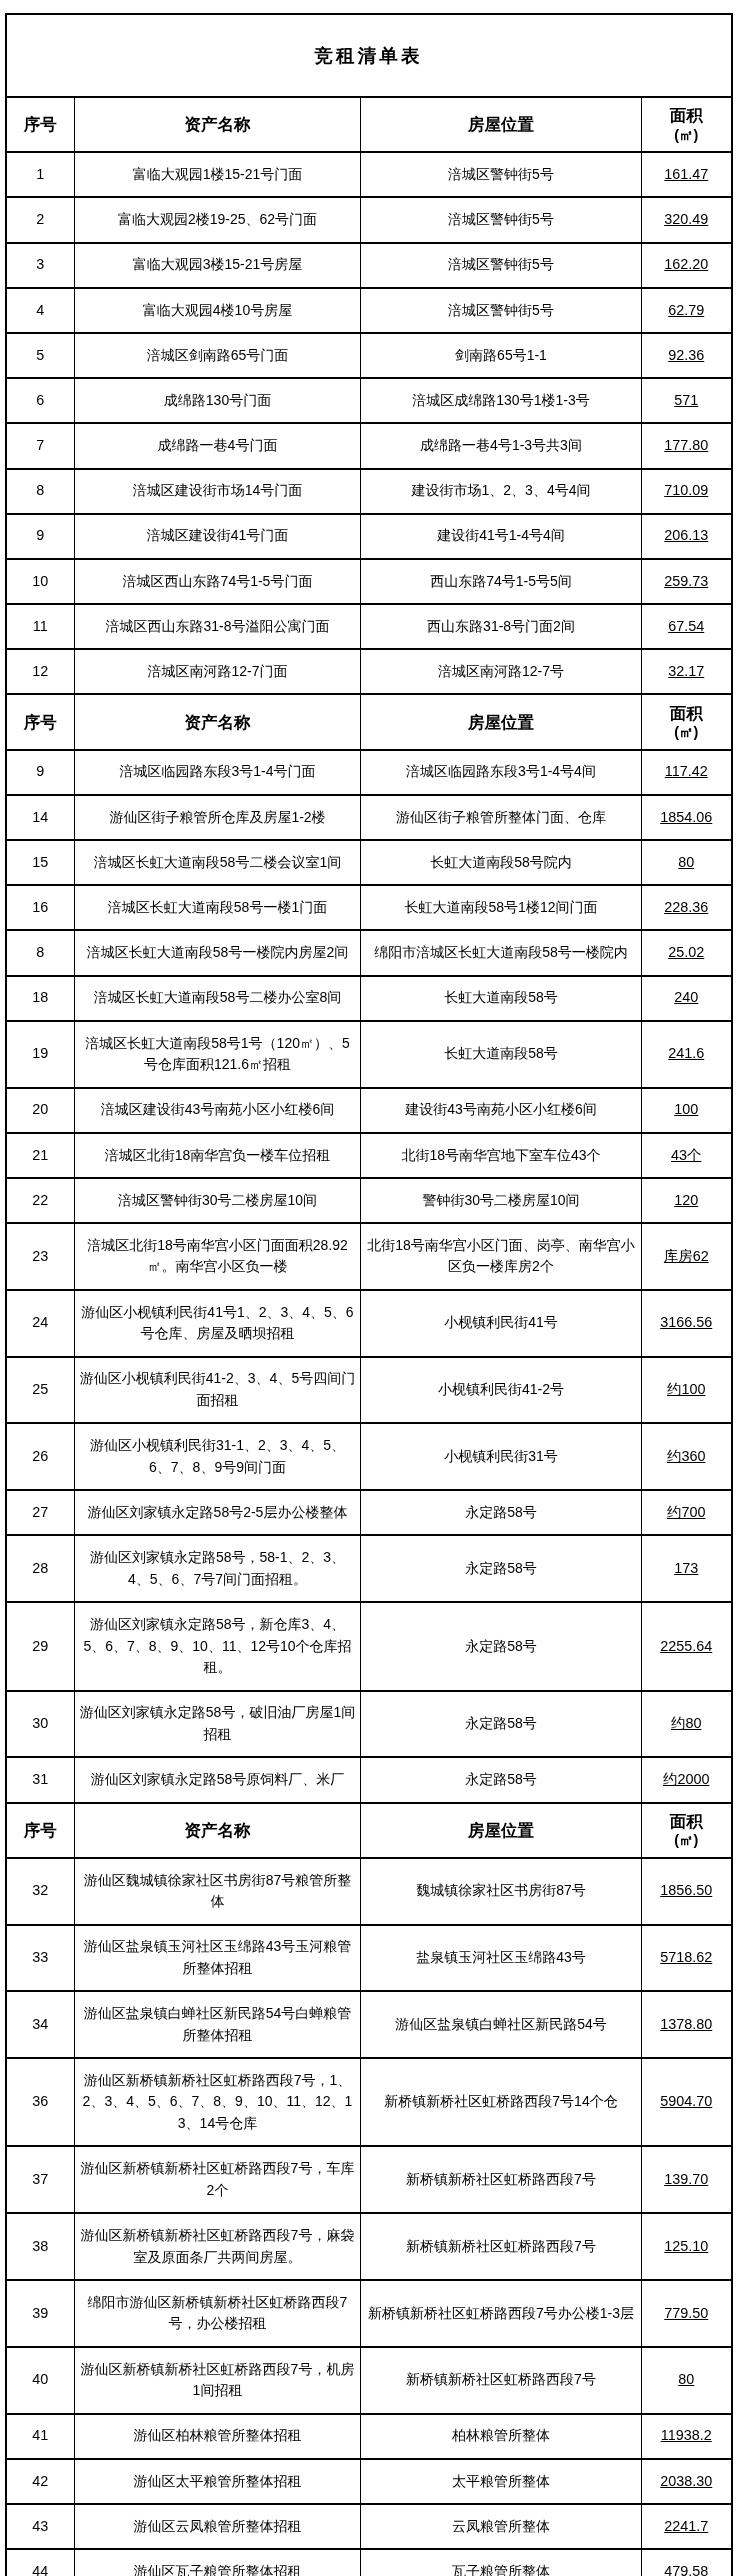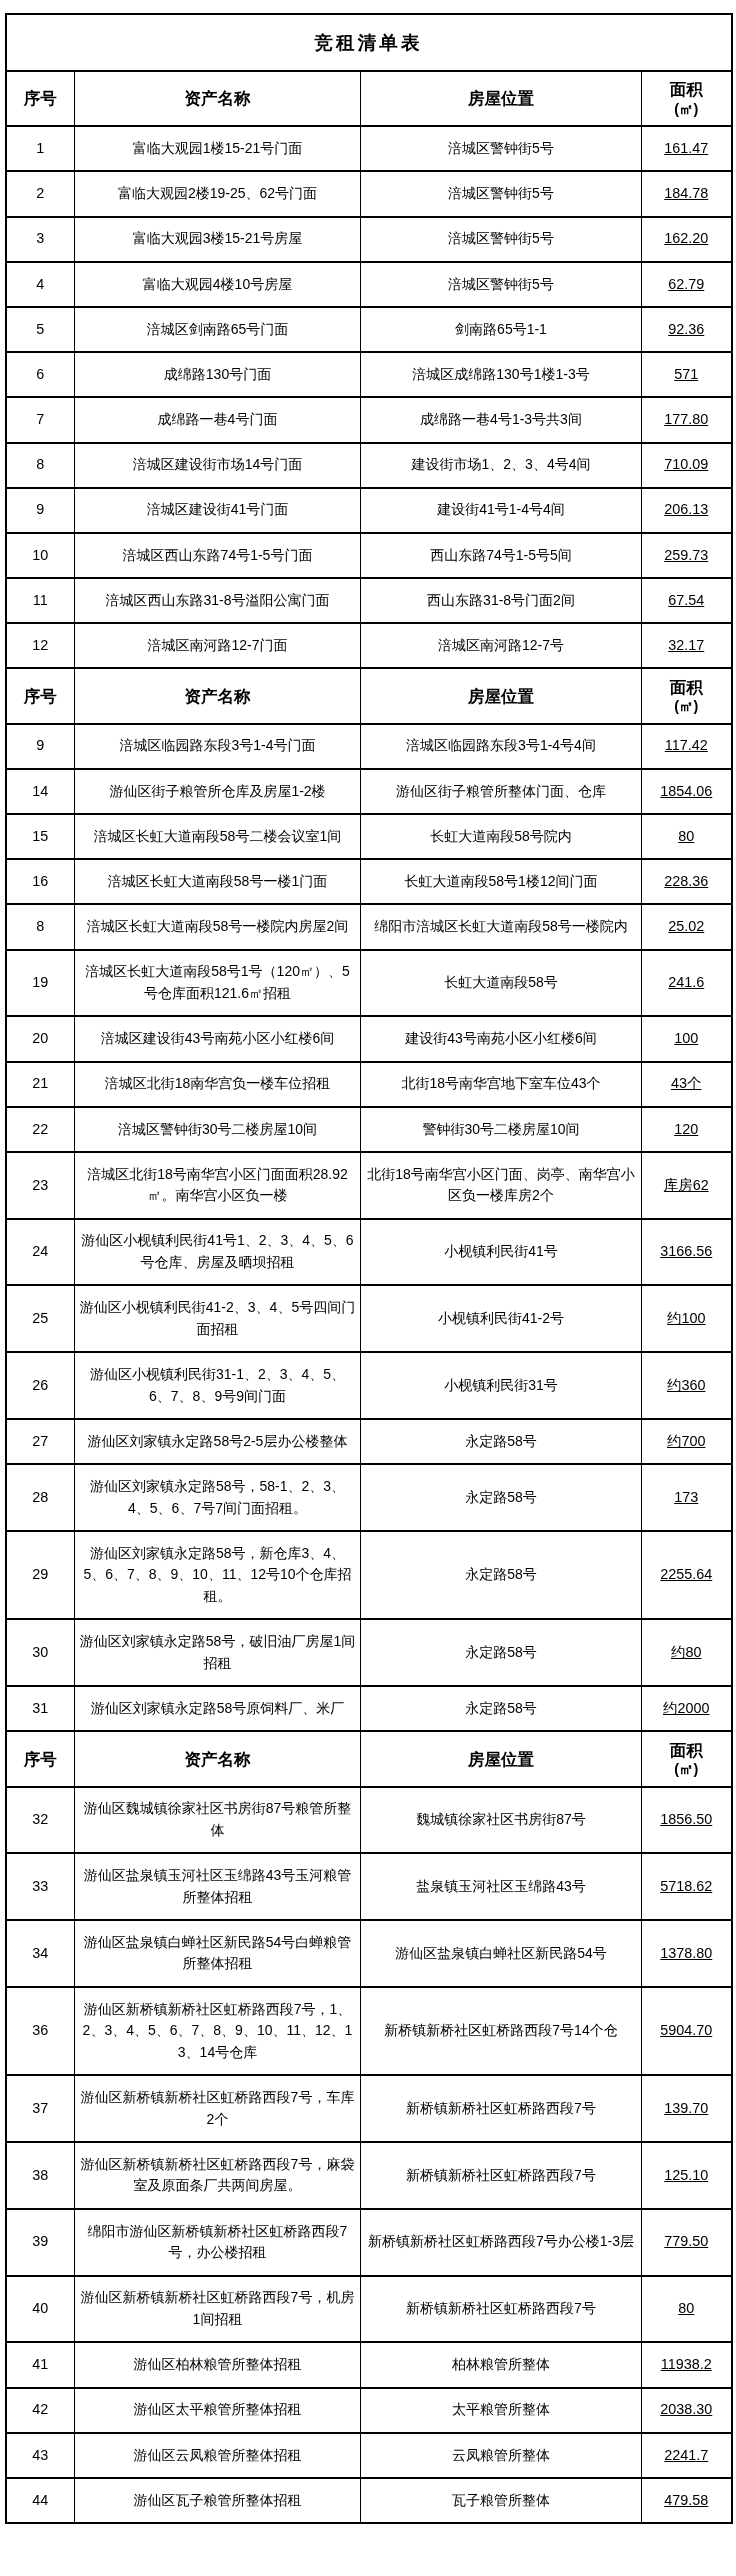--- a/index.html
+++ b/index.html
@@ -38,21 +38,21 @@
     vertical-align: middle;
     word-break: break-all;
     overflow: hidden;
     background: #ffffff;
   }
   tr.title-row td {
     font-size: 18.5px;
     font-weight: 700;
     letter-spacing: 3.1px;
     height: 49px;
-    padding: 3px;
+    padding: 16px;
   }
   tr.header-row th {
     font-size: 16.5px;
     font-weight: 700;
     line-height: 1.25;
     height: 47px;
     padding: 3.1px 2.1px;
   }
   tr.header-row th .area-sub {
     font-size: 14.4px;
@@ -100,21 +100,21 @@
         <tr class="data-row">
           <td class="cell-no">1</td>
           <td class="cell-name">富临大观园1楼15-21号门面</td>
           <td class="cell-location">涪城区警钟街5号</td>
           <td class="cell-area">161.47</td>
         </tr>
         <tr class="data-row">
           <td class="cell-no">2</td>
           <td class="cell-name">富临大观园2楼19-25、62号门面</td>
           <td class="cell-location">涪城区警钟街5号</td>
-          <td class="cell-area">184.78</td>
+          <td class="cell-area">320.49</td>
         </tr>
         <tr class="data-row">
           <td class="cell-no">3</td>
           <td class="cell-name">富临大观园3楼15-21号房屋</td>
           <td class="cell-location">涪城区警钟街5号</td>
           <td class="cell-area">162.20</td>
         </tr>
         <tr class="data-row">
           <td class="cell-no">4</td>
           <td class="cell-name">富临大观园4楼10号房屋</td>
@@ -202,20 +202,26 @@
           <td class="cell-location">长虹大道南段58号1楼12间门面</td>
           <td class="cell-area">228.36</td>
         </tr>
         <tr class="data-row">
           <td class="cell-no">8</td>
           <td class="cell-name">涪城区长虹大道南段58号一楼院内房屋2间</td>
           <td class="cell-location">绵阳市涪城区长虹大道南段58号一楼院内</td>
           <td class="cell-area">25.02</td>
         </tr>
         <tr class="data-row">
+          <td class="cell-no">18</td>
+          <td class="cell-name">涪城区长虹大道南段58号二楼办公室8间</td>
+          <td class="cell-location">长虹大道南段58号</td>
+          <td class="cell-area">240</td>
+        </tr>
+        <tr class="data-row">
           <td class="cell-no">19</td>
           <td class="cell-name">涪城区长虹大道南段58号1号（120㎡）、5号仓库面积121.6㎡招租</td>
           <td class="cell-location">长虹大道南段58号</td>
           <td class="cell-area">241.6</td>
         </tr>
         <tr class="data-row">
           <td class="cell-no">20</td>
           <td class="cell-name">涪城区建设街43号南苑小区小红楼6间</td>
           <td class="cell-location">建设街43号南苑小区小红楼6间</td>
           <td class="cell-area">100</td>

